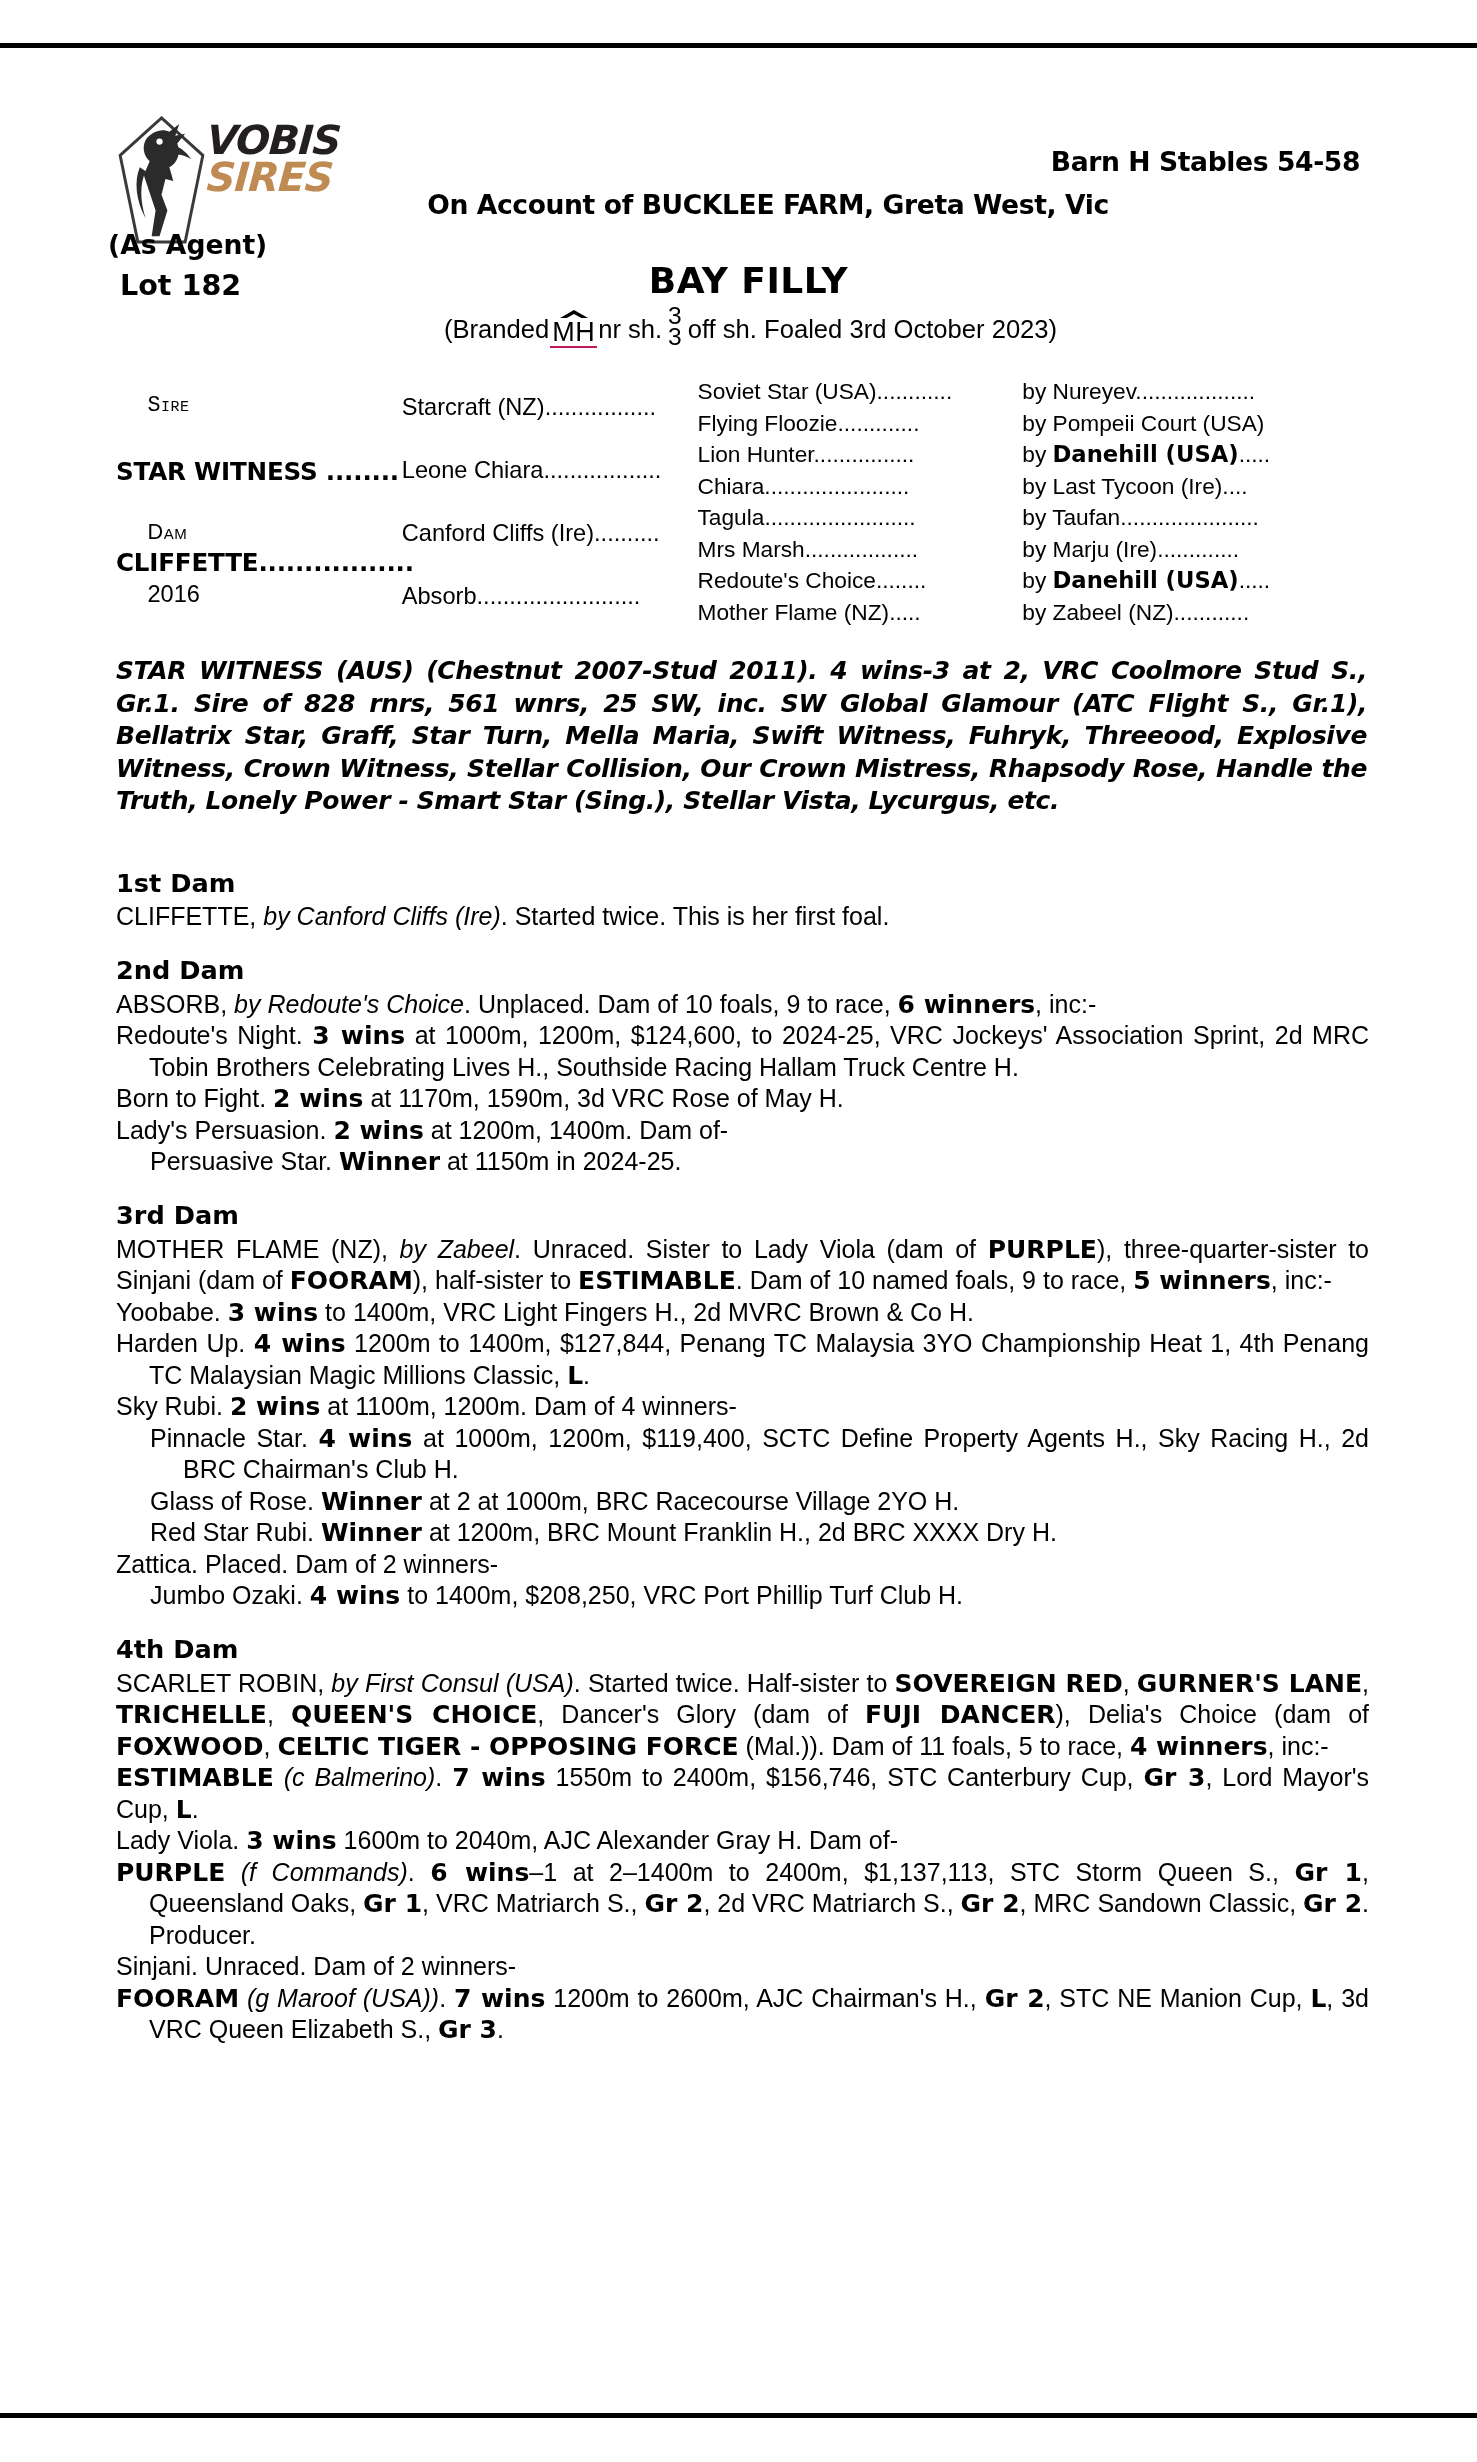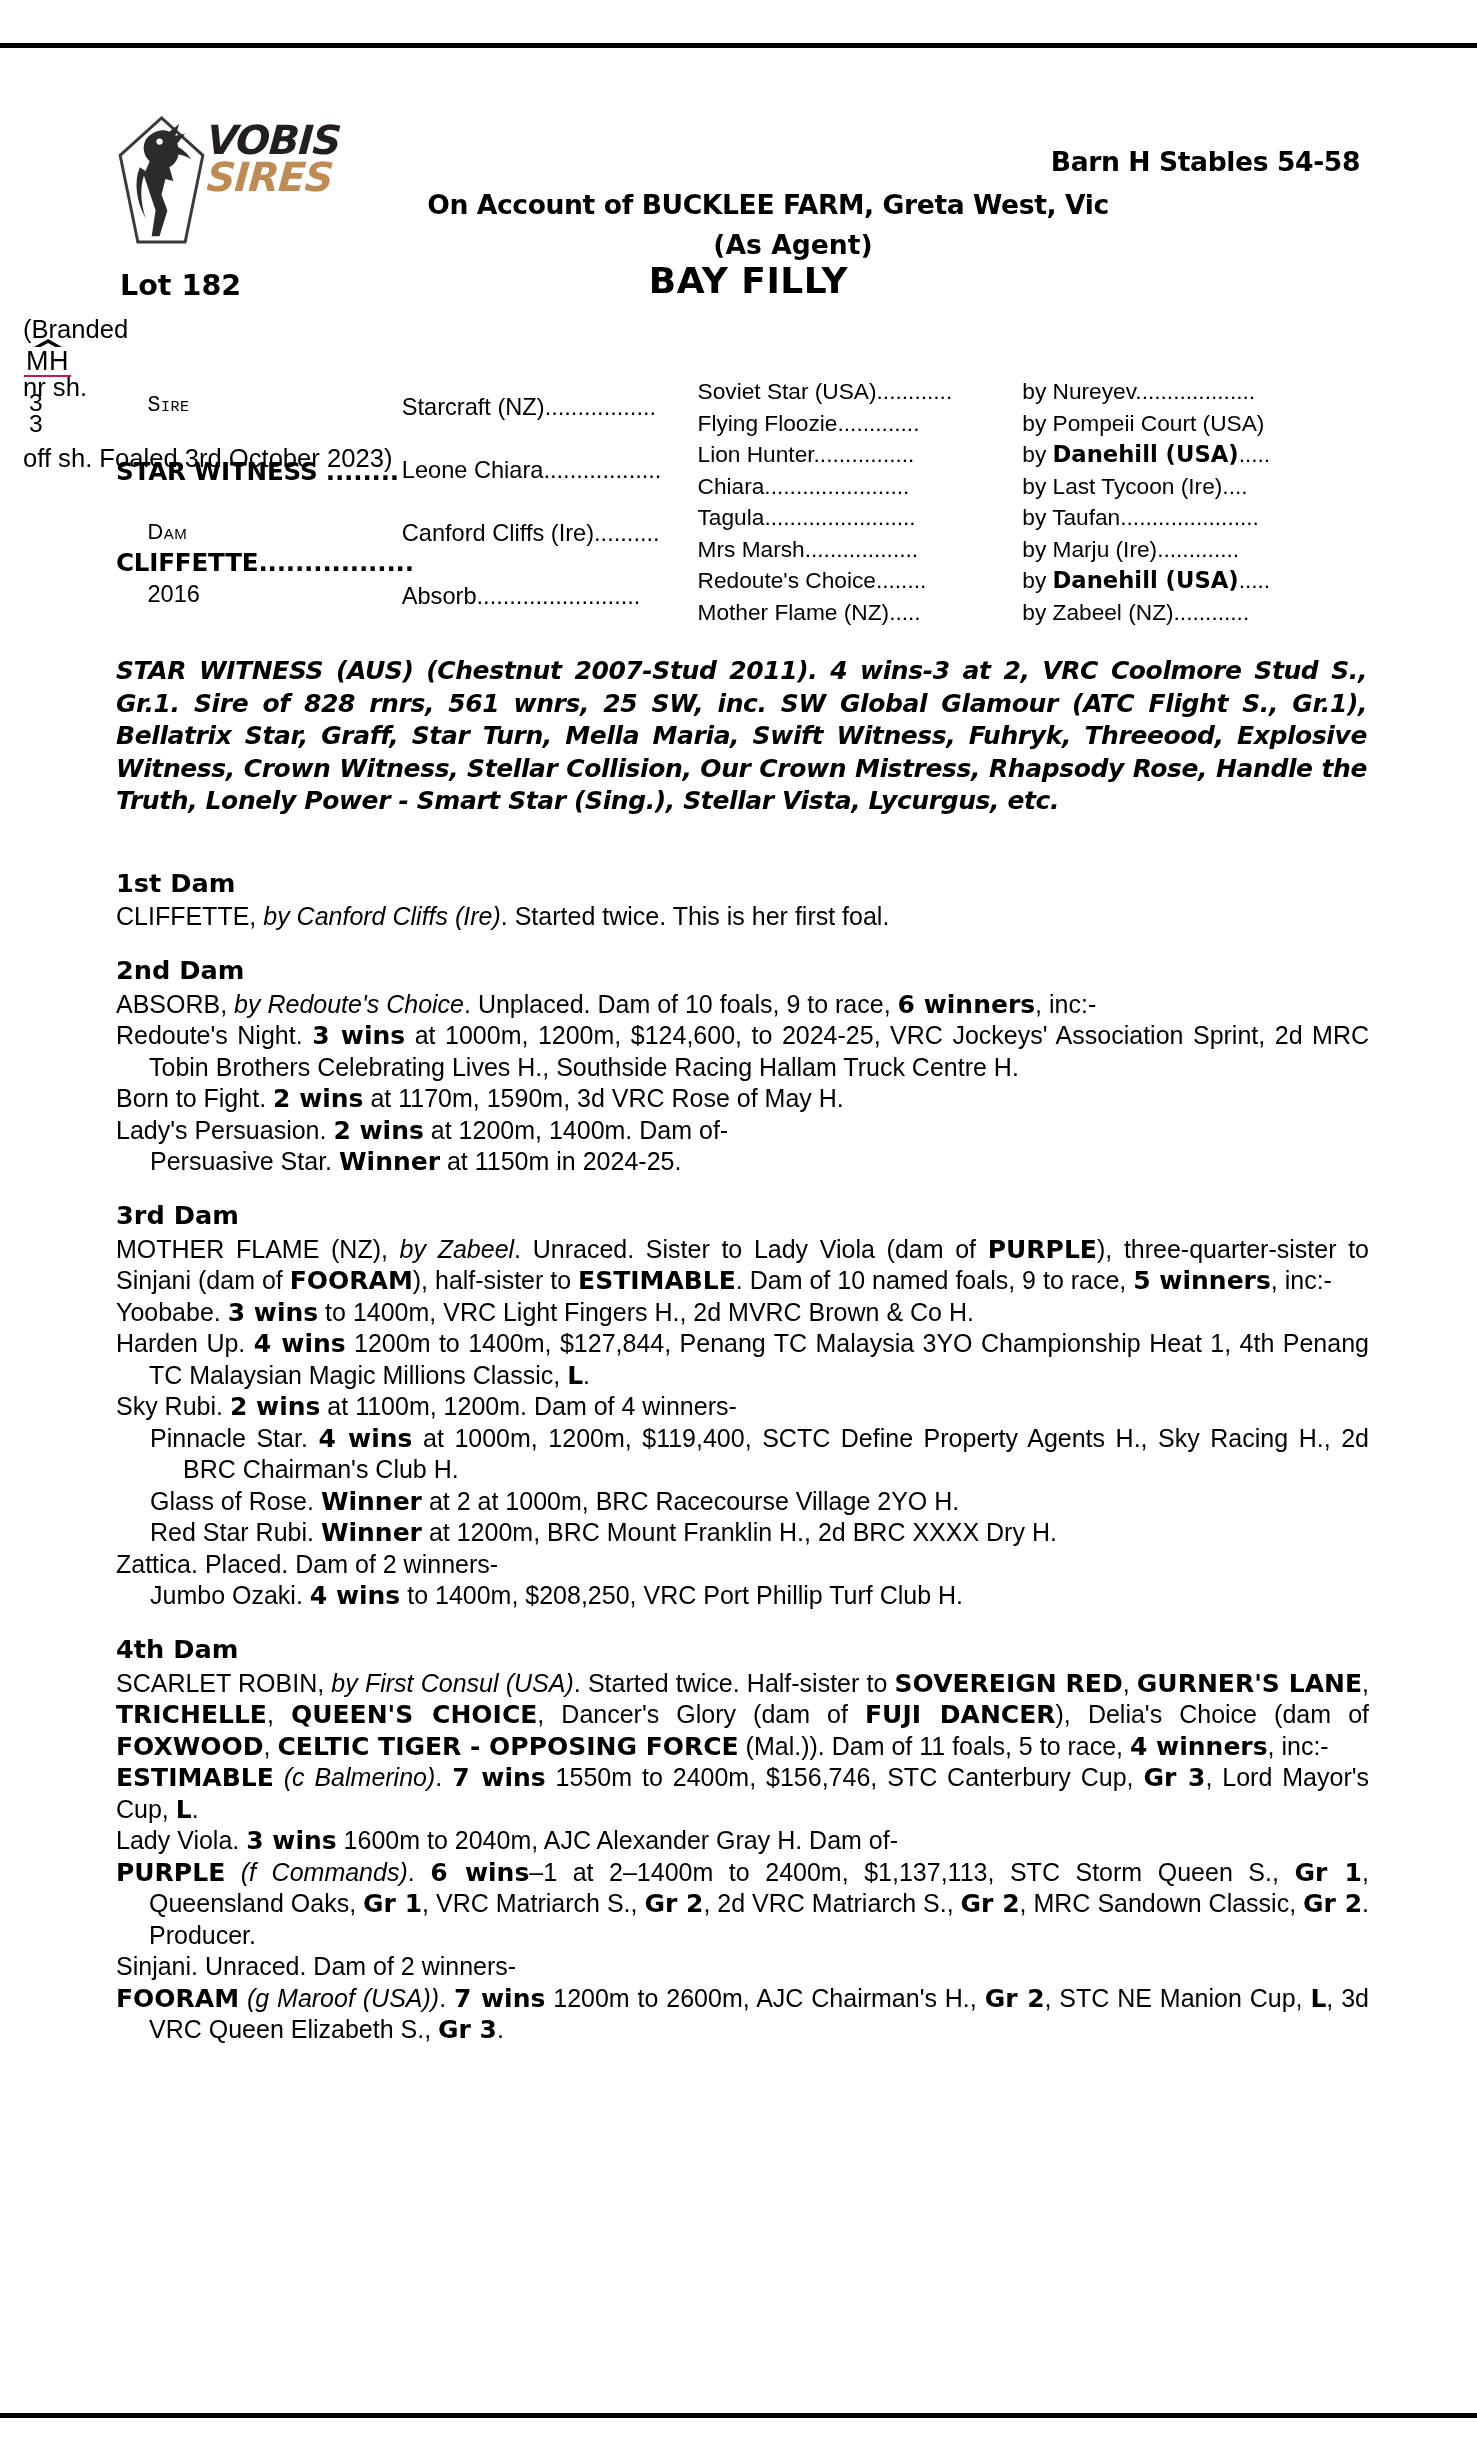--- a/index.html
+++ b/index.html
@@ -85,21 +85,20 @@
     box-sizing: border-box;
     font-family: "DejaVu Sans", sans-serif;
     font-weight: bold;
     font-size: 26.6px;
     letter-spacing: -0.4px;
   }
   .agent {
     position: absolute;
     left: 0; top: 229px;
     width: 1478px;
-    text-align: center;
     padding-left: 108px;
     box-sizing: border-box;
     font-family: "DejaVu Sans", sans-serif;
     font-weight: bold;
     font-size: 26.6px;
   }
   .lot {
     position: absolute;
     left: 120px;
     top: 268px;
@@ -123,21 +122,20 @@
     position: absolute;
     left: 0; top: 315px;
     width: 1478px;
     padding-left: 23px;
     box-sizing: border-box;
     display: flex;
     justify-content: center;
     align-items: flex-start;
     font-size: 25.6px;
     white-space: nowrap;
-    flex-direction: column;
   }
   .brand-sym {
     display: inline-block;
     position: relative;
     margin: 0 1px;
     padding: 0 2px;
     font-size: 27px;
     line-height: 1;
     top: 3.9px;
     letter-spacing: 0.5px;

